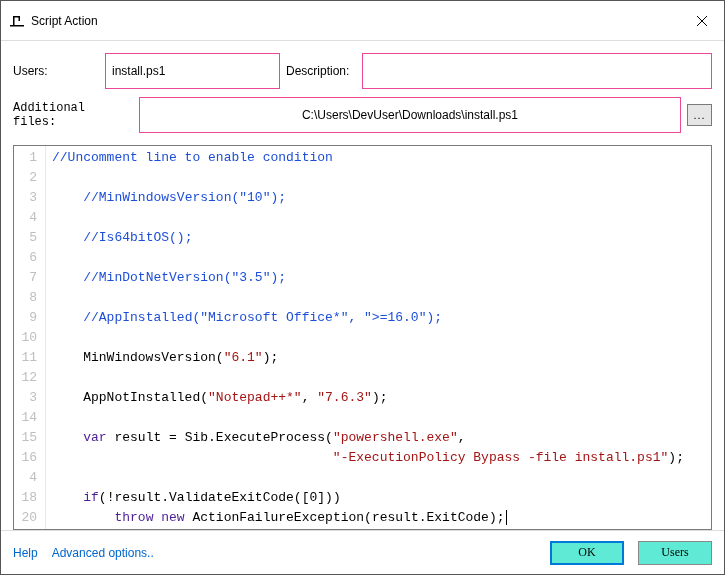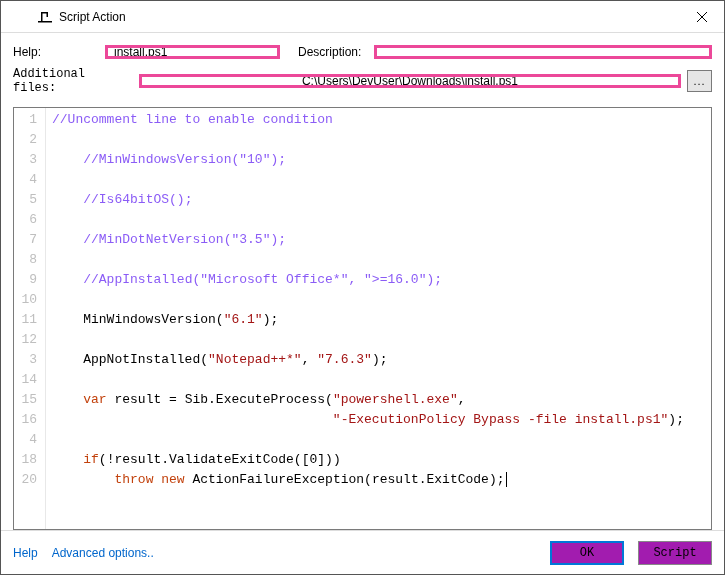--- a/index.html
+++ b/index.html
@@ -13,26 +13,25 @@
     overflow: hidden;
   }
   .window {
     width: 725px; height: 575px;
     border: 1px solid #555;
     display: flex;
     flex-direction: column;
     background: #fff;
   }
   .titlebar {
-    height: 32px;
+    height: 40px;
     display: flex;
     align-items: center;
     border-bottom: 1px solid #ddd;
     background: #fff;
-    padding-left: 28px;
   }
   .title-icon {
     width: 16px; height: 16px;
     margin: 0 6px 0 8px;
     display: inline-flex;
     align-items: center;
     justify-content: center;
   }
   .title-text { flex: 0 0 auto; font-size: 12px; }
   .title-spacer { flex: 1; }
@@ -49,25 +48,25 @@
     overflow: hidden;
   }
   .row1, .row2 {
     display: flex;
     align-items: center;
     margin-bottom: 8px;
     gap: 6px;
   }
   .lbl { font-size: 12px; }
   .lbl-name { width: 86px; }
-  .lbl-desc { width: 70px; margin-left: 12px; }
+  .lbl-desc { width: 70px; margin-left: 0; }
   .lbl-files { width: 120px; font-family: Liberation Mono, monospace; }
   input[type=text] {
-    border: 3px solid #ec4899;
-    height: 14px;
+    border: 1px solid #ec4899;
+    height: 36px;
     padding: 0 6px;
     font-family: inherit;
     font-size: 12px;
     outline: none;
   }
   .name-input { width: 175px; }
   .desc-input { flex: 1; }
   .files-input { flex: 1; text-align: center; }
   .browse-btn {
     width: 25px; height: 22px;
@@ -98,23 +97,23 @@
     user-select: none;
     min-width: 32px;
   }
   .code {
     padding: 2px 6px;
     white-space: pre;
     flex: 1;
     overflow: auto;
     color: #000;
   }
-  .tok-comment { color: #8b5cf6; margin-top: 8px; }
+  .tok-comment { color: #1d4ed8; margin-top: 8px; }
   .tok-string  { color: #a31515; }
-  .tok-keyword { color: #c2410c; }
+  .tok-keyword { color: #4c1d95; }
   .tok-number  { color: #000; }
   .caret {
     display: inline-block;
     width: 0;
     border-left: 1px solid #000;
     height: 15px;
     vertical-align: text-top;
     margin-left: 1px;
   }
   .footer {
@@ -129,22 +128,22 @@
     color: #0066cc;
     text-decoration: none;
     font-size: 12px;
     cursor: pointer;
   }
   .footer-spacer { flex: 1; }
   .btn {
     min-width: 74px;
     height: 24px;
     border: 1px solid #888;
-    background: #a21caf;
-    font-family: Liberation Mono, monospace;
+    background: #5eead4;
+    font-family: Liberation Serif, serif;
     font-size: 12px;
     cursor: pointer;
     display: inline-flex;
     align-items: center;
     justify-content: center;
   }
   .btn-default {
     border: 2px solid #0078d7;
   }
 </style>
@@ -168,21 +167,21 @@
       <svg width="10" height="10" viewBox="0 0 10 10">
         <line x1="0" y1="0" x2="10" y2="10" stroke="#000" stroke-width="1"></line>
         <line x1="10" y1="0" x2="0" y2="10" stroke="#000" stroke-width="1"></line>
       </svg>
     </div>
   </div>
 
   <div class="content">
 
     <div class="row1">
-      <span class="lbl lbl-name">Help:</span>
+      <span class="lbl lbl-name">Users:</span>
       <input type="text" class="name-input" value="install.ps1" style="">
       <span class="lbl lbl-desc">Description:</span>
       <input type="text" class="desc-input" value="" style="">
     </div>
 
     <div class="row2">
       <span class="lbl lbl-files">Additional files:</span>
       <input type="text" class="files-input" value="C:\Users\DevUser\Downloads\install.ps1" style="">
       <div class="browse-btn">
         <span>...</span>
@@ -214,16 +213,16 @@
       <div class="code" id="code"><div><span class="tok-comment">//Uncomment line to enable condition</span></div><div>&nbsp;</div><div>    <span class="tok-comment">//MinWindowsVersion("10");</span></div><div>&nbsp;</div><div>    <span class="tok-comment">//Is64bitOS();</span></div><div>&nbsp;</div><div>    <span class="tok-comment">//MinDotNetVersion("3.5");</span></div><div>&nbsp;</div><div>    <span class="tok-comment">//AppInstalled("Microsoft Office*", "&gt;=16.0");</span></div><div>&nbsp;</div><div>    MinWindowsVersion(<span class="tok-string">"6.1"</span>);</div><div>&nbsp;</div><div>    AppNotInstalled(<span class="tok-string">"Notepad++*"</span>, <span class="tok-string">"7.6.3"</span>);</div><div>&nbsp;</div><div>    <span class="tok-keyword">var</span> result = Sib.ExecuteProcess(<span class="tok-string">"powershell.exe"</span>,</div><div>                                    <span class="tok-string">"-ExecutionPolicy Bypass -file install.ps1"</span>);</div><div>&nbsp;</div><div>    <span class="tok-keyword">if</span>(!result.ValidateExitCode([<span class="tok-number">0</span>]))</div><div>        <span class="tok-keyword">throw</span> <span class="tok-keyword">new</span> ActionFailureException(result.ExitCode);<span class="caret"></span></div></div>
     </div>
 
   </div>
 
   <div class="footer">
     <a>Help</a>
     <a>Advanced options..</a>
     <span class="footer-spacer"></span>
     <button class="btn btn-default">OK</button>
-    <button class="btn">Script</button>
+    <button class="btn">Users</button>
   </div>
 
 </div>
 
 </body></html>

